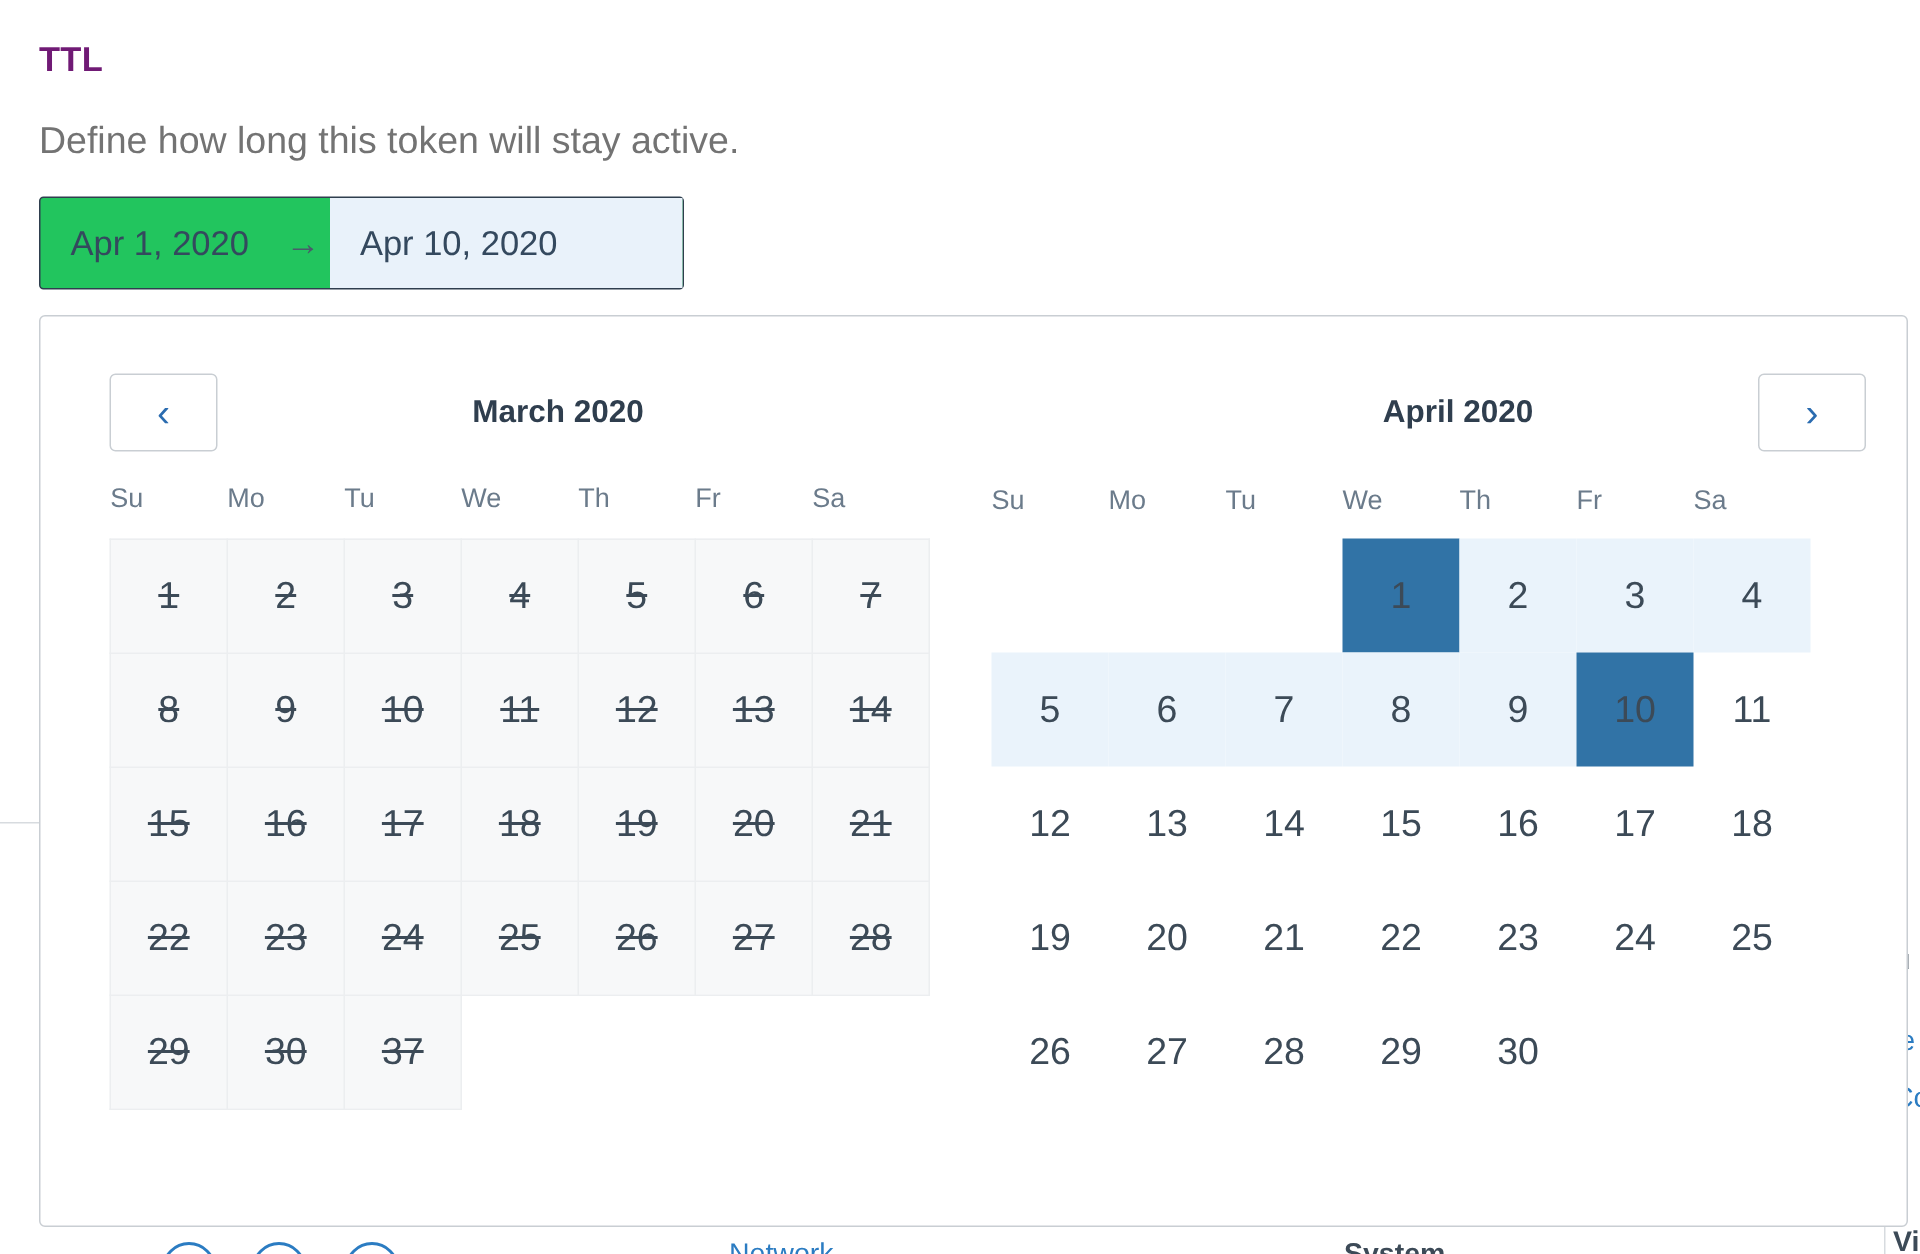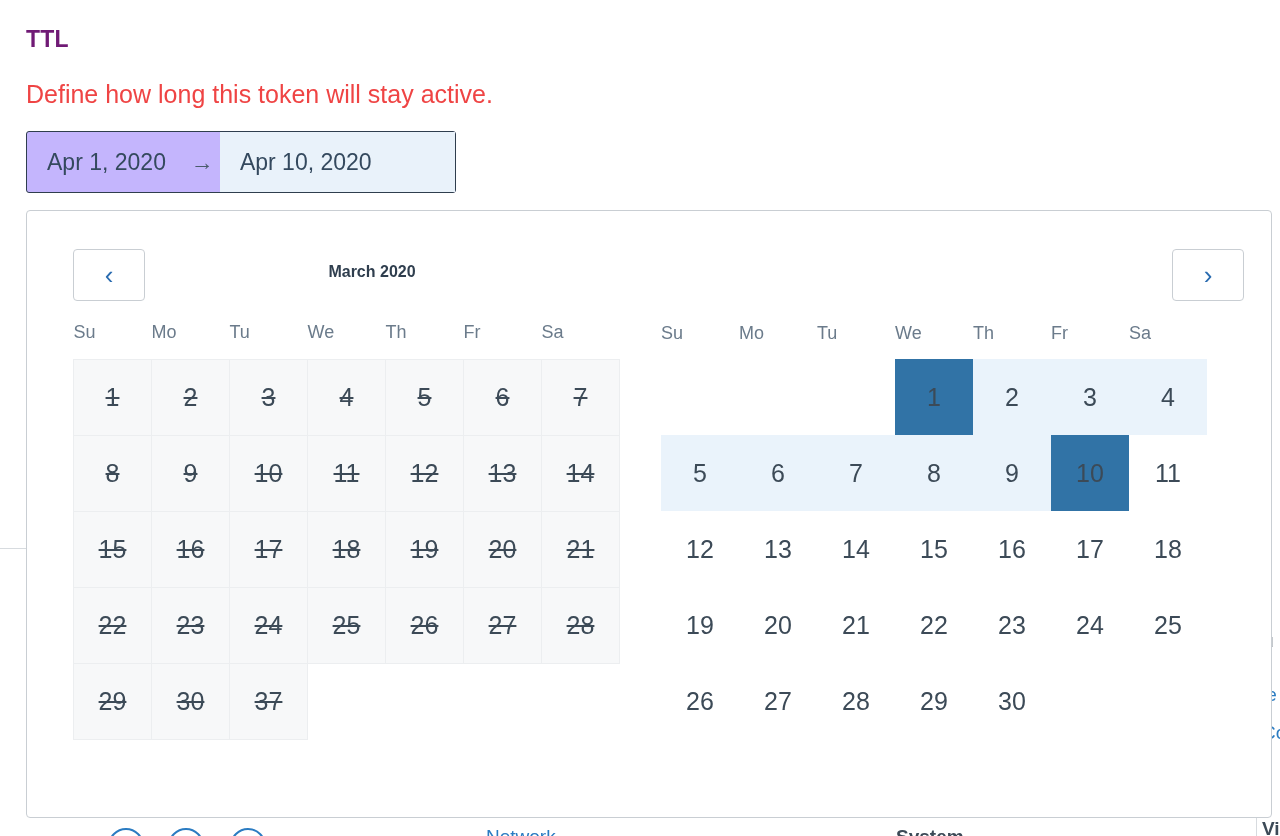--- a/index.html
+++ b/index.html
@@ -24,33 +24,33 @@
     font-size: 23px;
     font-weight: bold;
     color: #701a75;
     letter-spacing: 0.2px;
   }
   .ttl-desc {
     position: absolute;
     left: 26px; top: 80px;
     font-size: 25px;
     font-weight: normal;
-    color: #ef4444;
+    color: #737373;
   }
 
   
   .range-box {
     position: absolute;
     left: 26px; top: 131px;
     width: 430px; height: 62px;
     border: 1px solid #2f3e4e;
     border-radius: 3px;
     display: flex;
     align-items: stretch;
-    background: #c4b5fd;
+    background: #22c55e;
   }
   .range-start {
     display: flex; align-items: center;
     padding: 0 18px 0 20px;
     font-size: 23px;
     color: #34495e;
     white-space: nowrap;
   }
   .range-arrow {
     display: flex; align-items: center;
@@ -95,21 +95,21 @@
     color: #2b6cb0;
     font-size: 26px;
     line-height: 1;
     cursor: pointer;
   }
   .nav-prev { left: 46px; }
   .nav-next { right: 27px; }
   .month-label {
     position: absolute;
     top: 52px;
-    font-size: 16px;
+    font-size: 21px;
     font-weight: bold;
     color: #2f3e4e;
     text-align: center;
   }
   .month-label-left { left: 155px; width: 380px; }
   .month-label-right { left: 730px; width: 430px; }
 
   .months {
     display: flex;
     padding: 0 46px 0 46px;
@@ -214,20 +214,21 @@
   <div class="range-box">
     <div class="range-start">Apr 1, 2020</div>
     <div class="range-arrow">→</div>
     <div class="range-end">Apr 10, 2020</div>
   </div>
 
   <div class="cal-popup">
     <div class="cal-header">
       <div class="nav-btn nav-prev">‹</div>
       <div class="month-label month-label-left">March 2020</div>
+      <div class="month-label month-label-right">April 2020</div>
       <div class="nav-btn nav-next">›</div>
     </div>
 
     <div class="months">
       <div class="month">
         <table class="cal">
           <thead>
               <tr id="wk-left">
                 <th>Su</th>
                 <th>Mo</th>

